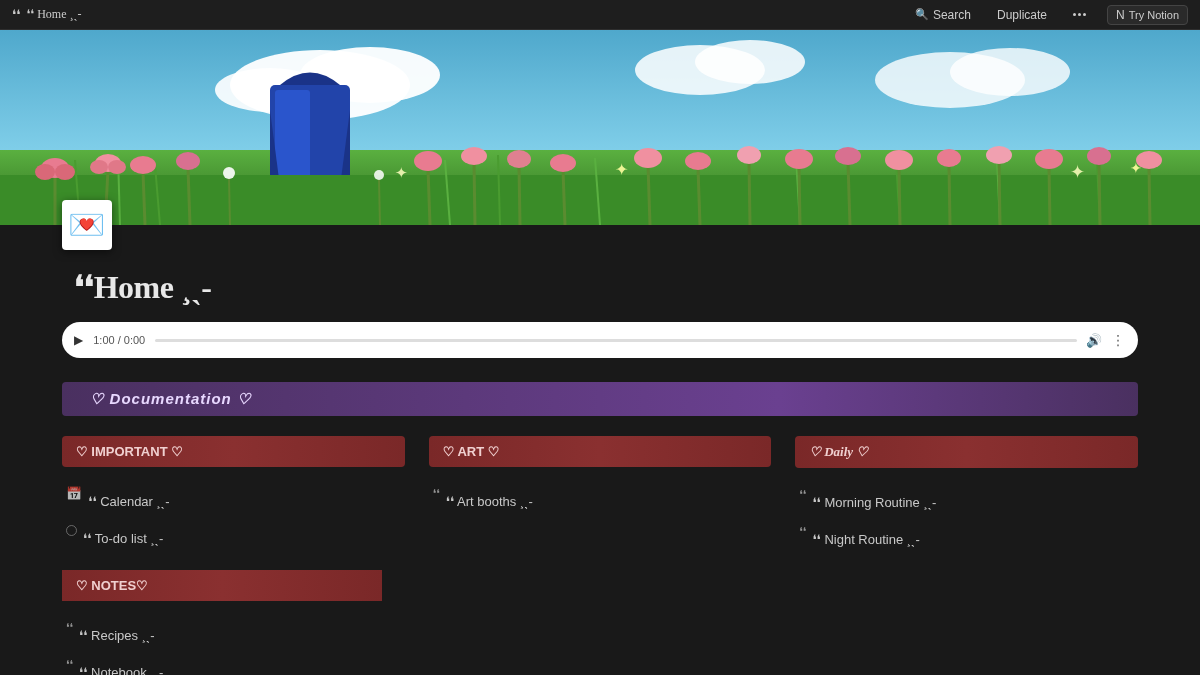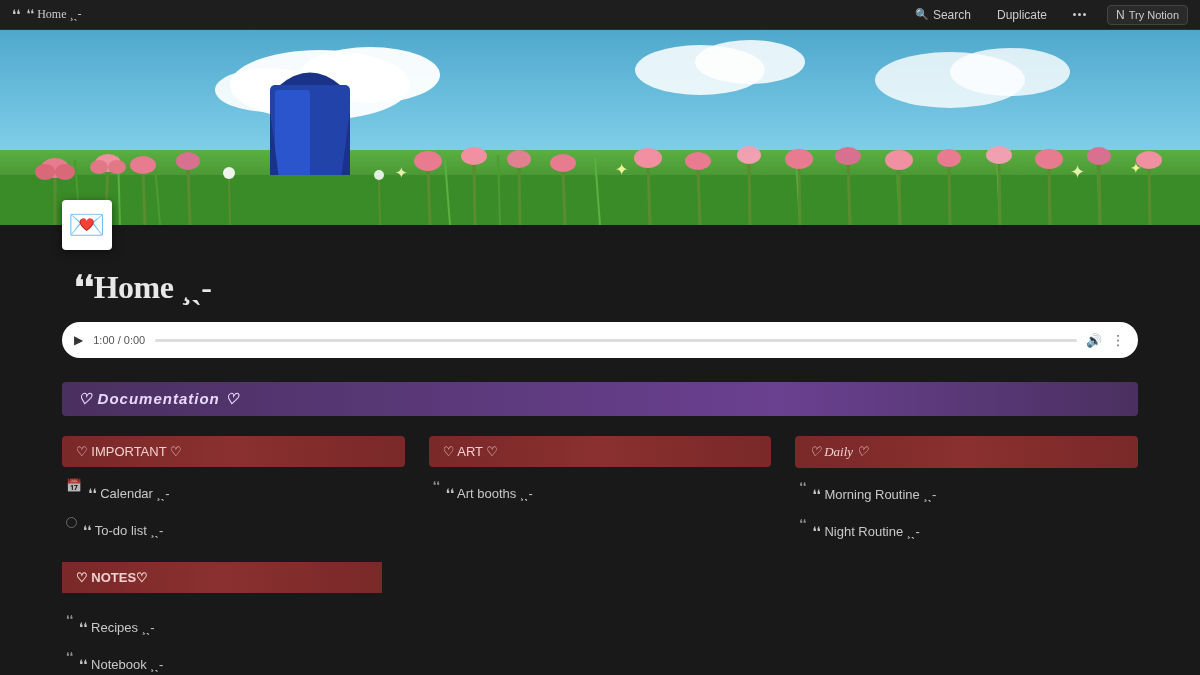--- a/index.html
+++ b/index.html
@@ -135,21 +135,21 @@
       align-items: center;
       gap: 8px;
       color: #555;
       font-size: 14px;
     }
 
     
     .section-header-doc {
       background: linear-gradient(to right, #4a3060, #5a3878, #6a4090, #4a3060);
       border-radius: 4px;
-      padding: 8px 16px;
+      padding: 8px 28px;
       margin-bottom: 20px;
       font-style: italic;
       font-weight: bold;
       font-size: 15px;
       color: #e8d8ff;
       letter-spacing: 1px;
     }
 
     
     #columns {
@@ -158,22 +158,23 @@
       gap: 24px;
       margin-bottom: 20px;
     }
 
     .column {}
 
     
     .cat-header {
       padding: 8px 14px;
       border-radius: 4px;
-      font-weight: normal;
+      font-weight: bold;
       font-size: 13px;
+      margin-bottom: 8px;
       color: #f0d0d0;
     }
 
     .cat-header-important {
       background: linear-gradient(to right, #7a2828, #8a3030, #7a2828);
     }
 
     .cat-header-art {
       background: linear-gradient(to right, #7a2828, #8a3030, #7a2828);
     }

